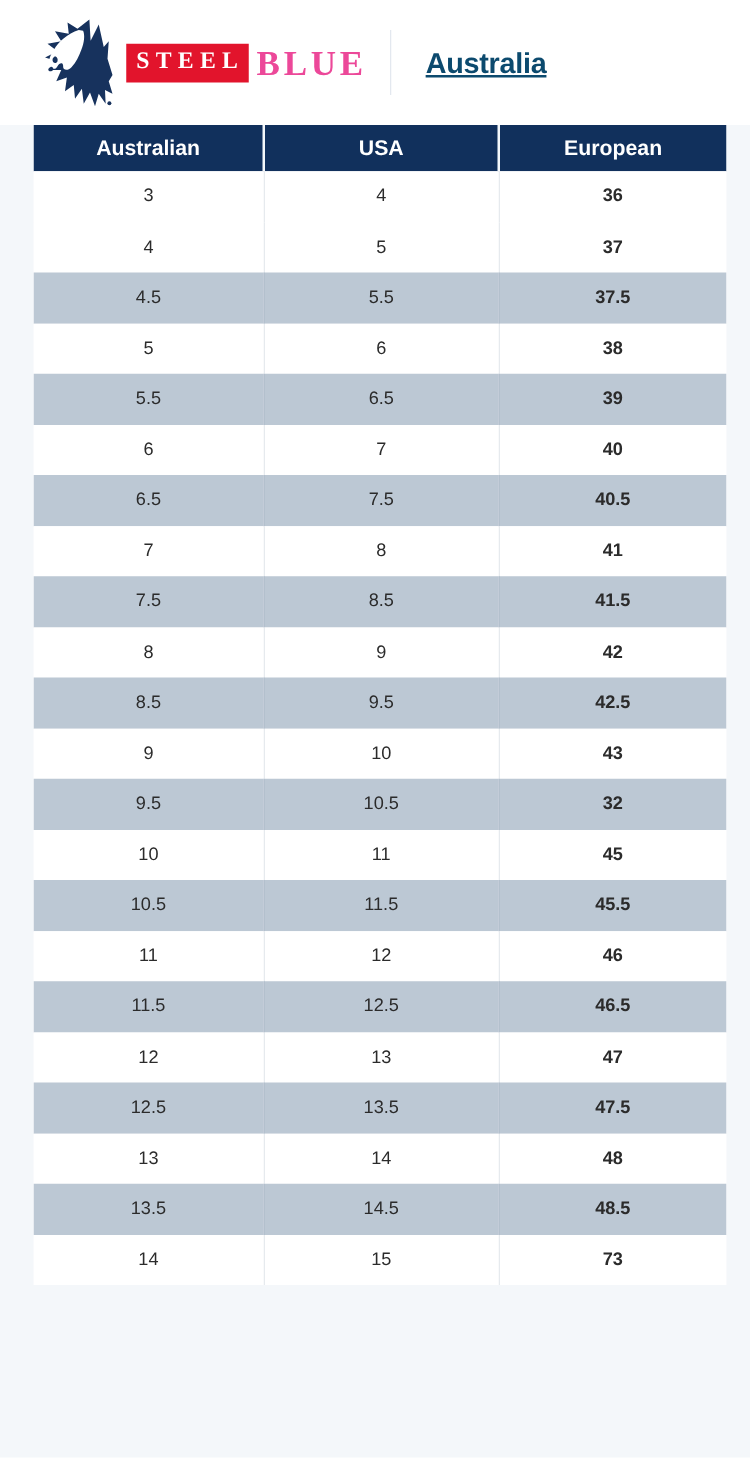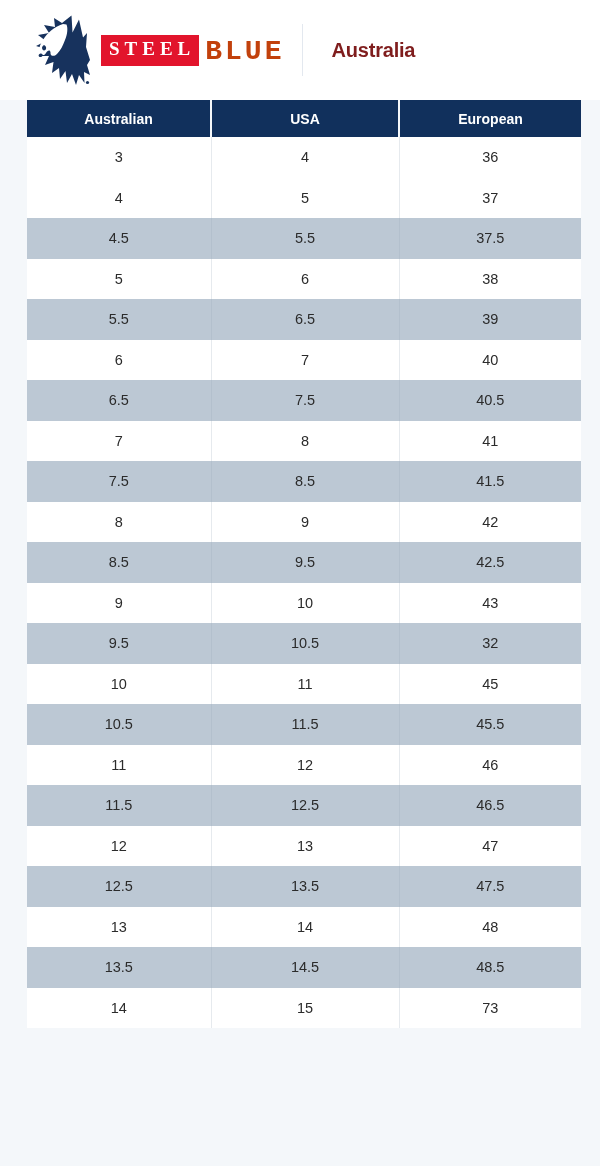--- a/index.html
+++ b/index.html
@@ -46,39 +46,40 @@
     color: #ffffff;
     font-family: "Liberation Serif", serif;
     font-weight: bold;
     font-size: 19px;
     letter-spacing: 5px;
     line-height: 1;
     padding: 4px 4px 4px 8px;
     text-align: center;
   }
   .wm-blue {
-    color: #c2410c;
-    font-family: Liberation Mono, monospace;
+    color: #ec4899;
+    font-family: Liberation Serif, serif;
     font-weight: bold;
     font-size: 28px;
     letter-spacing: 3px;
     line-height: 1;
     padding: 3px 0 0 6px;
   }
   .brand-divider {
     width: 1px;
     height: 52px;
     background: #e3e8ef;
     margin: 0 28px 0 18px;
   }
   .region-name {
-    color: #7f1d1d;
-    font-size: 20px;
+    color: #0c4a6e;
+    font-size: 23px;
     font-weight: bold;
     letter-spacing: -0.2px;
+    text-decoration: underline;
   }
 
   
   .content {
     padding: 0;
   }
   .section-title {
     text-align: center;
     color: #142f5c;
     font-size: 19px;
@@ -97,38 +98,38 @@
     table-layout: fixed;
     background: #ffffff;
   }
   table.size-table col.c1 { width: 184px; }
   table.size-table col.c2 { width: 188px; }
   table.size-table col.c3 { width: 182px; }
 
   table.size-table thead th {
     background: #11305c;
     color: #ffffff;
-    font-size: 14px;
+    font-size: 17px;
     font-weight: bold;
     height: 37px;
     text-align: center;
     border-right: 2px solid #f4f7fa;
     padding: 0;
   }
   table.size-table thead th:last-child { border-right: none; }
 
   table.size-table tbody td {
     height: 40.5px;
     text-align: center;
     font-size: 14.5px;
     color: #2b2b2b;
     border-right: 1px solid #e6eaee;
     padding: 0;
   }
-  table.size-table tbody td:last-child { border-right: none; }
+  table.size-table tbody td:last-child { border-right: none; font-weight: bold; }
 
   table.size-table tbody tr.odd td {
     background: #ffffff;
   }
   table.size-table tbody tr.even td {
     background: #bcc8d4;
     border-right-color: #b3c0cd;
   }
 </style>
 </head>

